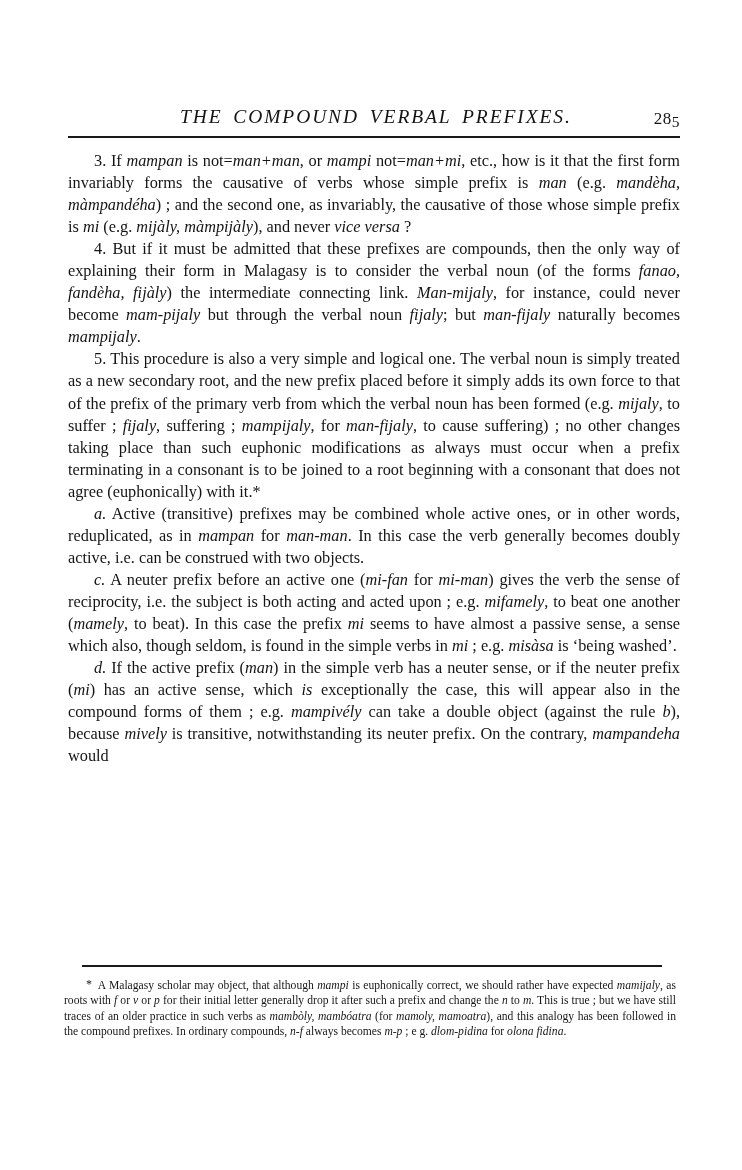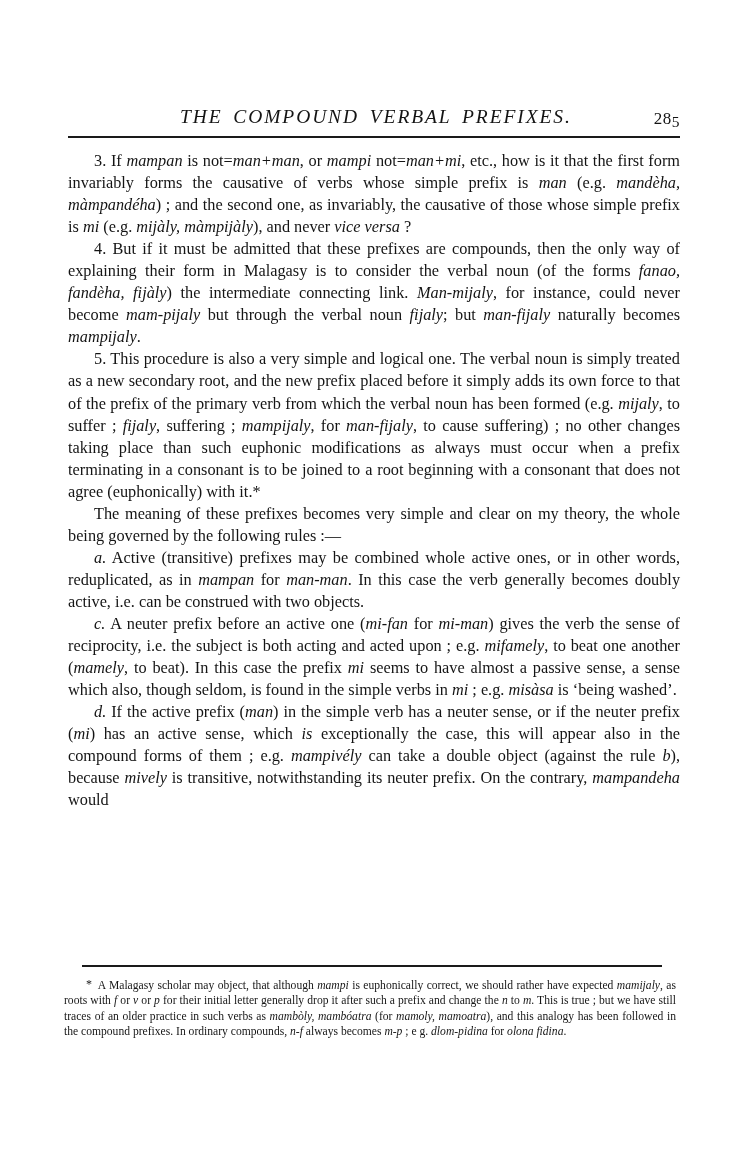--- a/index.html
+++ b/index.html
@@ -141,21 +141,20 @@
 
   <div class="body-text">
 
 
     <p class="para ind"><span class="itemno">3.</span><span> If </span><i>mampan</i><span> is not=</span><i>man+man</i><span>, or </span><i>mampi</i><span> not=</span><i>man+mi</i><span>, etc., how is it that the first form invariably forms the causative of verbs whose simple prefix is </span><i>man</i><span> (e.g. </span><i>mandèha, màmpandéha</i><span>) ; and the second one, as invariably, the causative of those whose simple prefix is </span><i>mi</i><span> (e.g. </span><i>mijàly, màmpijàly</i><span>), and never </span><i>vice versa </i><span>?</span></p>
 
     <p class="para ind"><span class="itemno">4.</span><span> But if it must be admitted that these prefixes are compounds, then the only way of explaining their form in Malagasy is to consider the verbal noun (of the forms </span><i>fanao, fandèha, fijàly</i><span>) the intermediate connecting link.  </span><i>Man-mijaly</i><span>, for instance, could never become </span><i>mam-pijaly</i><span> but through the verbal noun </span><i>fijaly</i><span>; but </span><i>man-fijaly</i><span> naturally becomes </span><i>mampijaly</i><span>.</span></p>
 
     <p class="para ind"><span class="itemno">5.</span><span> This procedure is also a very simple and logical one.  The verbal noun is simply treated as a new secondary root, and the new prefix placed before it simply adds its own force to that of the prefix of the primary verb from which the verbal noun has been formed (e.g. </span><i>mijaly</i><span>, to suffer ; </span><i>fijaly</i><span>, suffering ; </span><i>mampijaly</i><span>, for </span><i>man-fijaly</i><span>, to cause suffering) ; no other changes taking place than such euphonic modifications as always must occur when a prefix terminating in a consonant is to be joined to a root beginning with a consonant that does not agree (euphonically) with it.*</span></p>
 
-    <p class="para ind"><span>The meaning of these prefixes becomes very simple and clear on my theory, the whole being governed by the following rules :—</span></p>
 
     <p class="para ind"><span class="letterlabel">a.</span><span> Active (transitive) prefixes may be combined whole active ones, or in other words, reduplicated, as in </span><i>mampan</i><span> for </span><i>man-man</i><span>.  In this case the verb generally becomes doubly active, i.e. can be construed with two objects.</span></p>
 
 
     <p class="para ind"><span class="letterlabel">c.</span><span> A neuter prefix before an active one (</span><i>mi-fan</i><span> for </span><i>mi-man</i><span>) gives the verb the sense of reciprocity, i.e. the subject is both acting and acted upon ; e.g. </span><i>mifamely</i><span>, to beat one another (</span><i>mamely</i><span>, to beat).  In this case the prefix </span><i>mi</i><span> seems to have almost a passive sense, a sense which also, though seldom, is found in the simple verbs in </span><i>mi</i><span> ; e.g. </span><i>misàsa</i><span> is ‘being washed’.</span></p>
 
     <p class="para ind"><span class="letterlabel">d.</span><span> If the active prefix (</span><i>man</i><span>) in the simple verb has a neuter sense, or if the neuter prefix (</span><i>mi</i><span>) has an active sense, which </span><i>is</i><span> exceptionally the case, this will appear also in the compound forms of them ; e.g. </span><i>mampivély</i><span> can take a double object (against the rule </span><i>b</i><span>), because </span><i>mively</i><span> is transitive, notwithstanding its neuter prefix.  On the contrary, </span><i>mampandeha</i><span> would</span></p>
 
   </div>
 

